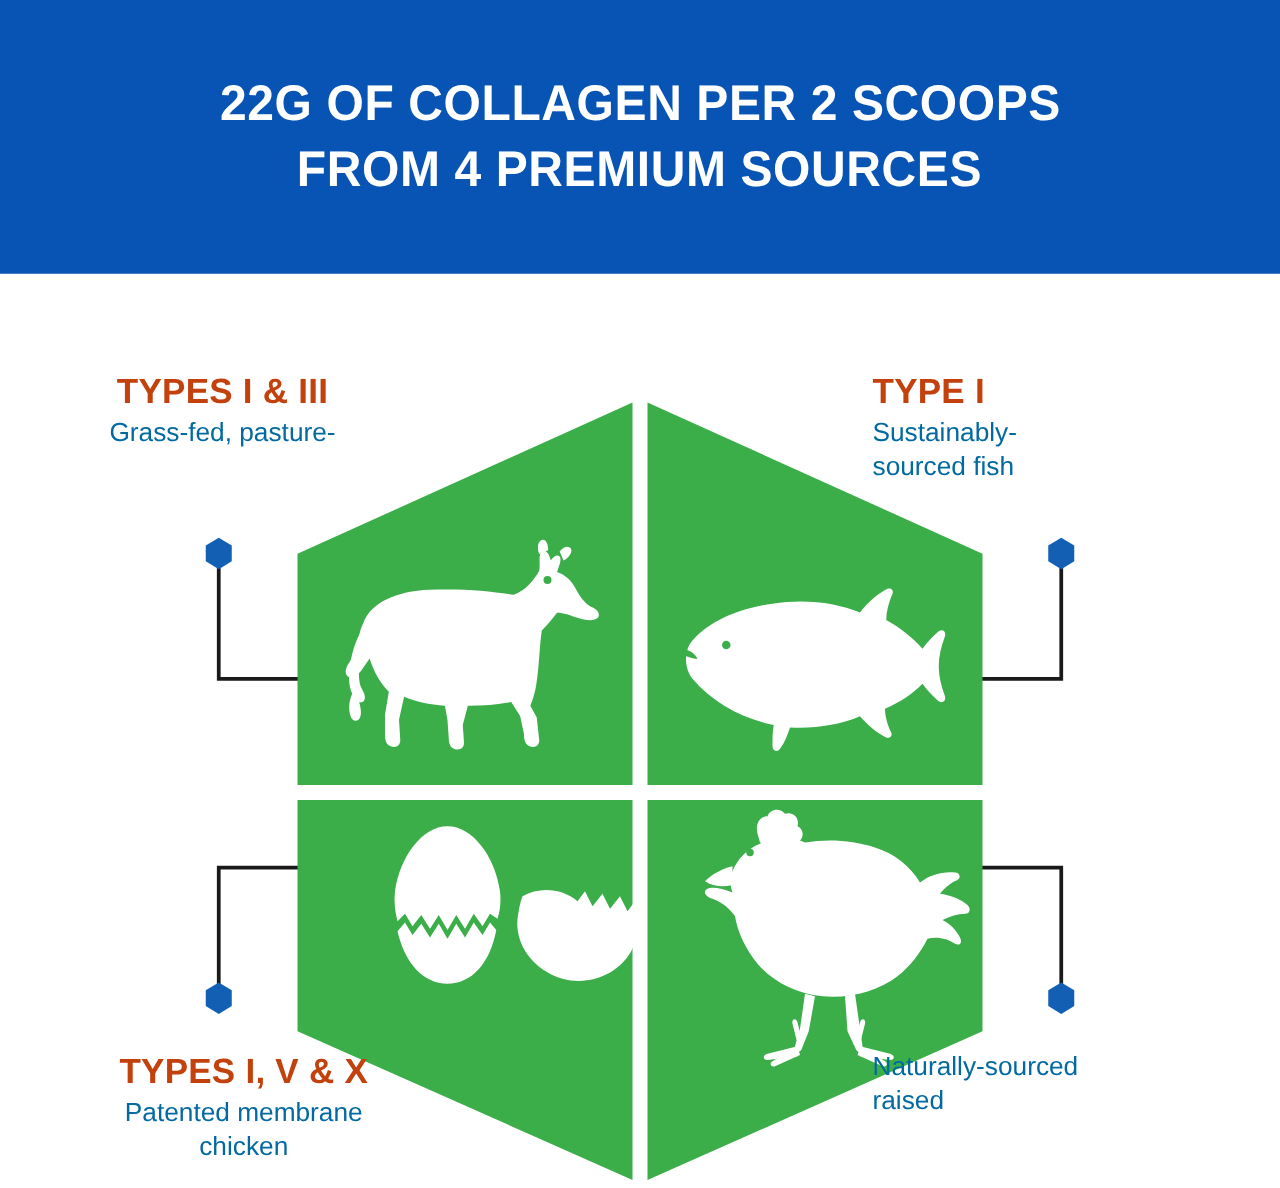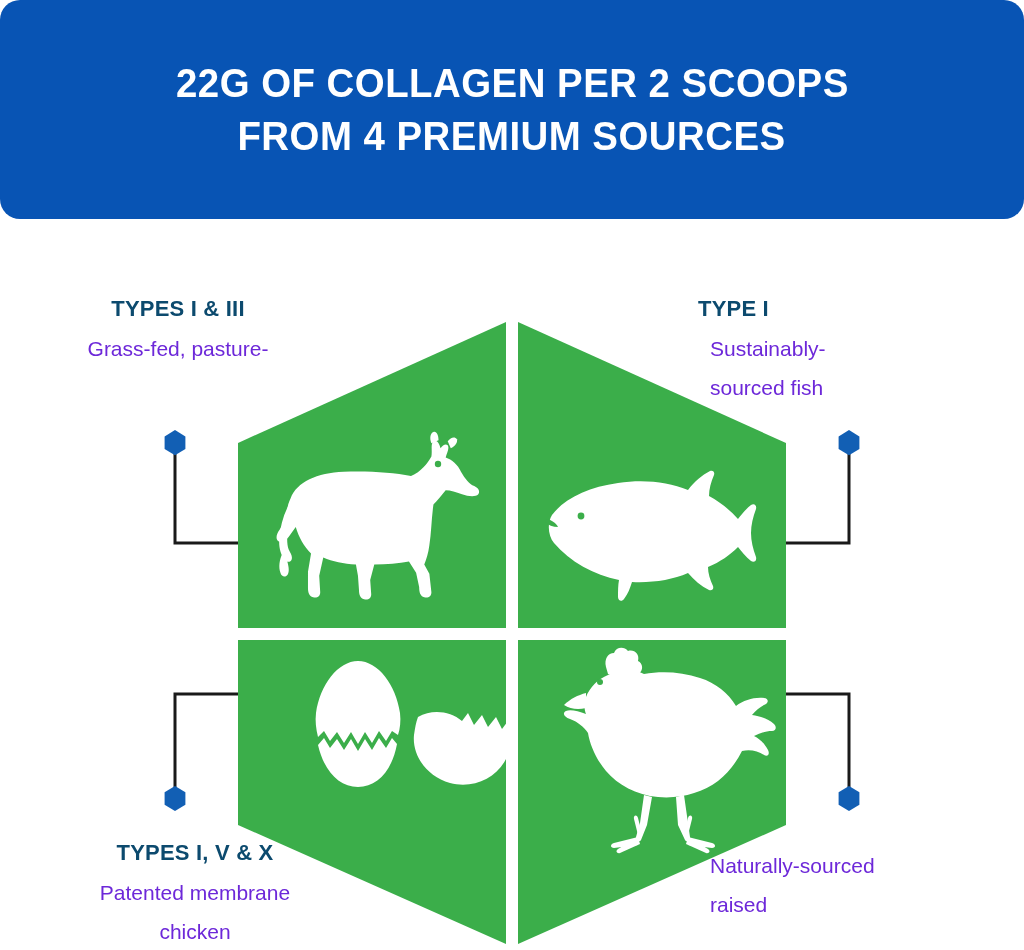--- a/index.html
+++ b/index.html
@@ -24,21 +24,20 @@
     position: absolute;
     left: 0;
     top: 0;
     width: 1024px;
     height: 219px;
     background: #0854B4;
     display: flex;
     flex-direction: column;
     align-items: center;
     justify-content: center;
-    border-radius: 20px;
   }
   .banner-line {
     color: #ffffff;
     font-weight: bold;
     font-size: 40px;
     letter-spacing: 0.5px;
     line-height: 1.32;
     text-align: center;
     white-space: nowrap;
     transform: scaleX(0.96);
@@ -60,31 +59,31 @@
     height: 731px;
   }
 
   
   .callout {
     position: absolute;
     width: 300px;
   }
   .callout .title {
     font-weight: bold;
-    font-size: 22px;
-    color: #0c4a6e;
+    font-size: 28px;
+    color: #c2410c;
     line-height: 1.22;
     margin: 0 0 3px 0;
     letter-spacing: 0.2px;
   }
   .callout .desc {
     font-size: 21px;
-    color: #6d28d9;
+    color: #0369a1;
     line-height: 1.30;
-    margin: 12px;
+    margin: 0;
   }
   .callout.left  { text-align: center; }
   .callout.right { text-align: left; }
 
   #callout-cattle   { left: 28px;  top: 296px; }
   #callout-fish     { left: 698px; top: 296px; }
   #callout-egg      { left: 45px;  top: 840px; }
   #callout-chicken  { left: 698px; top: 840px; }
 </style>
 </head>

